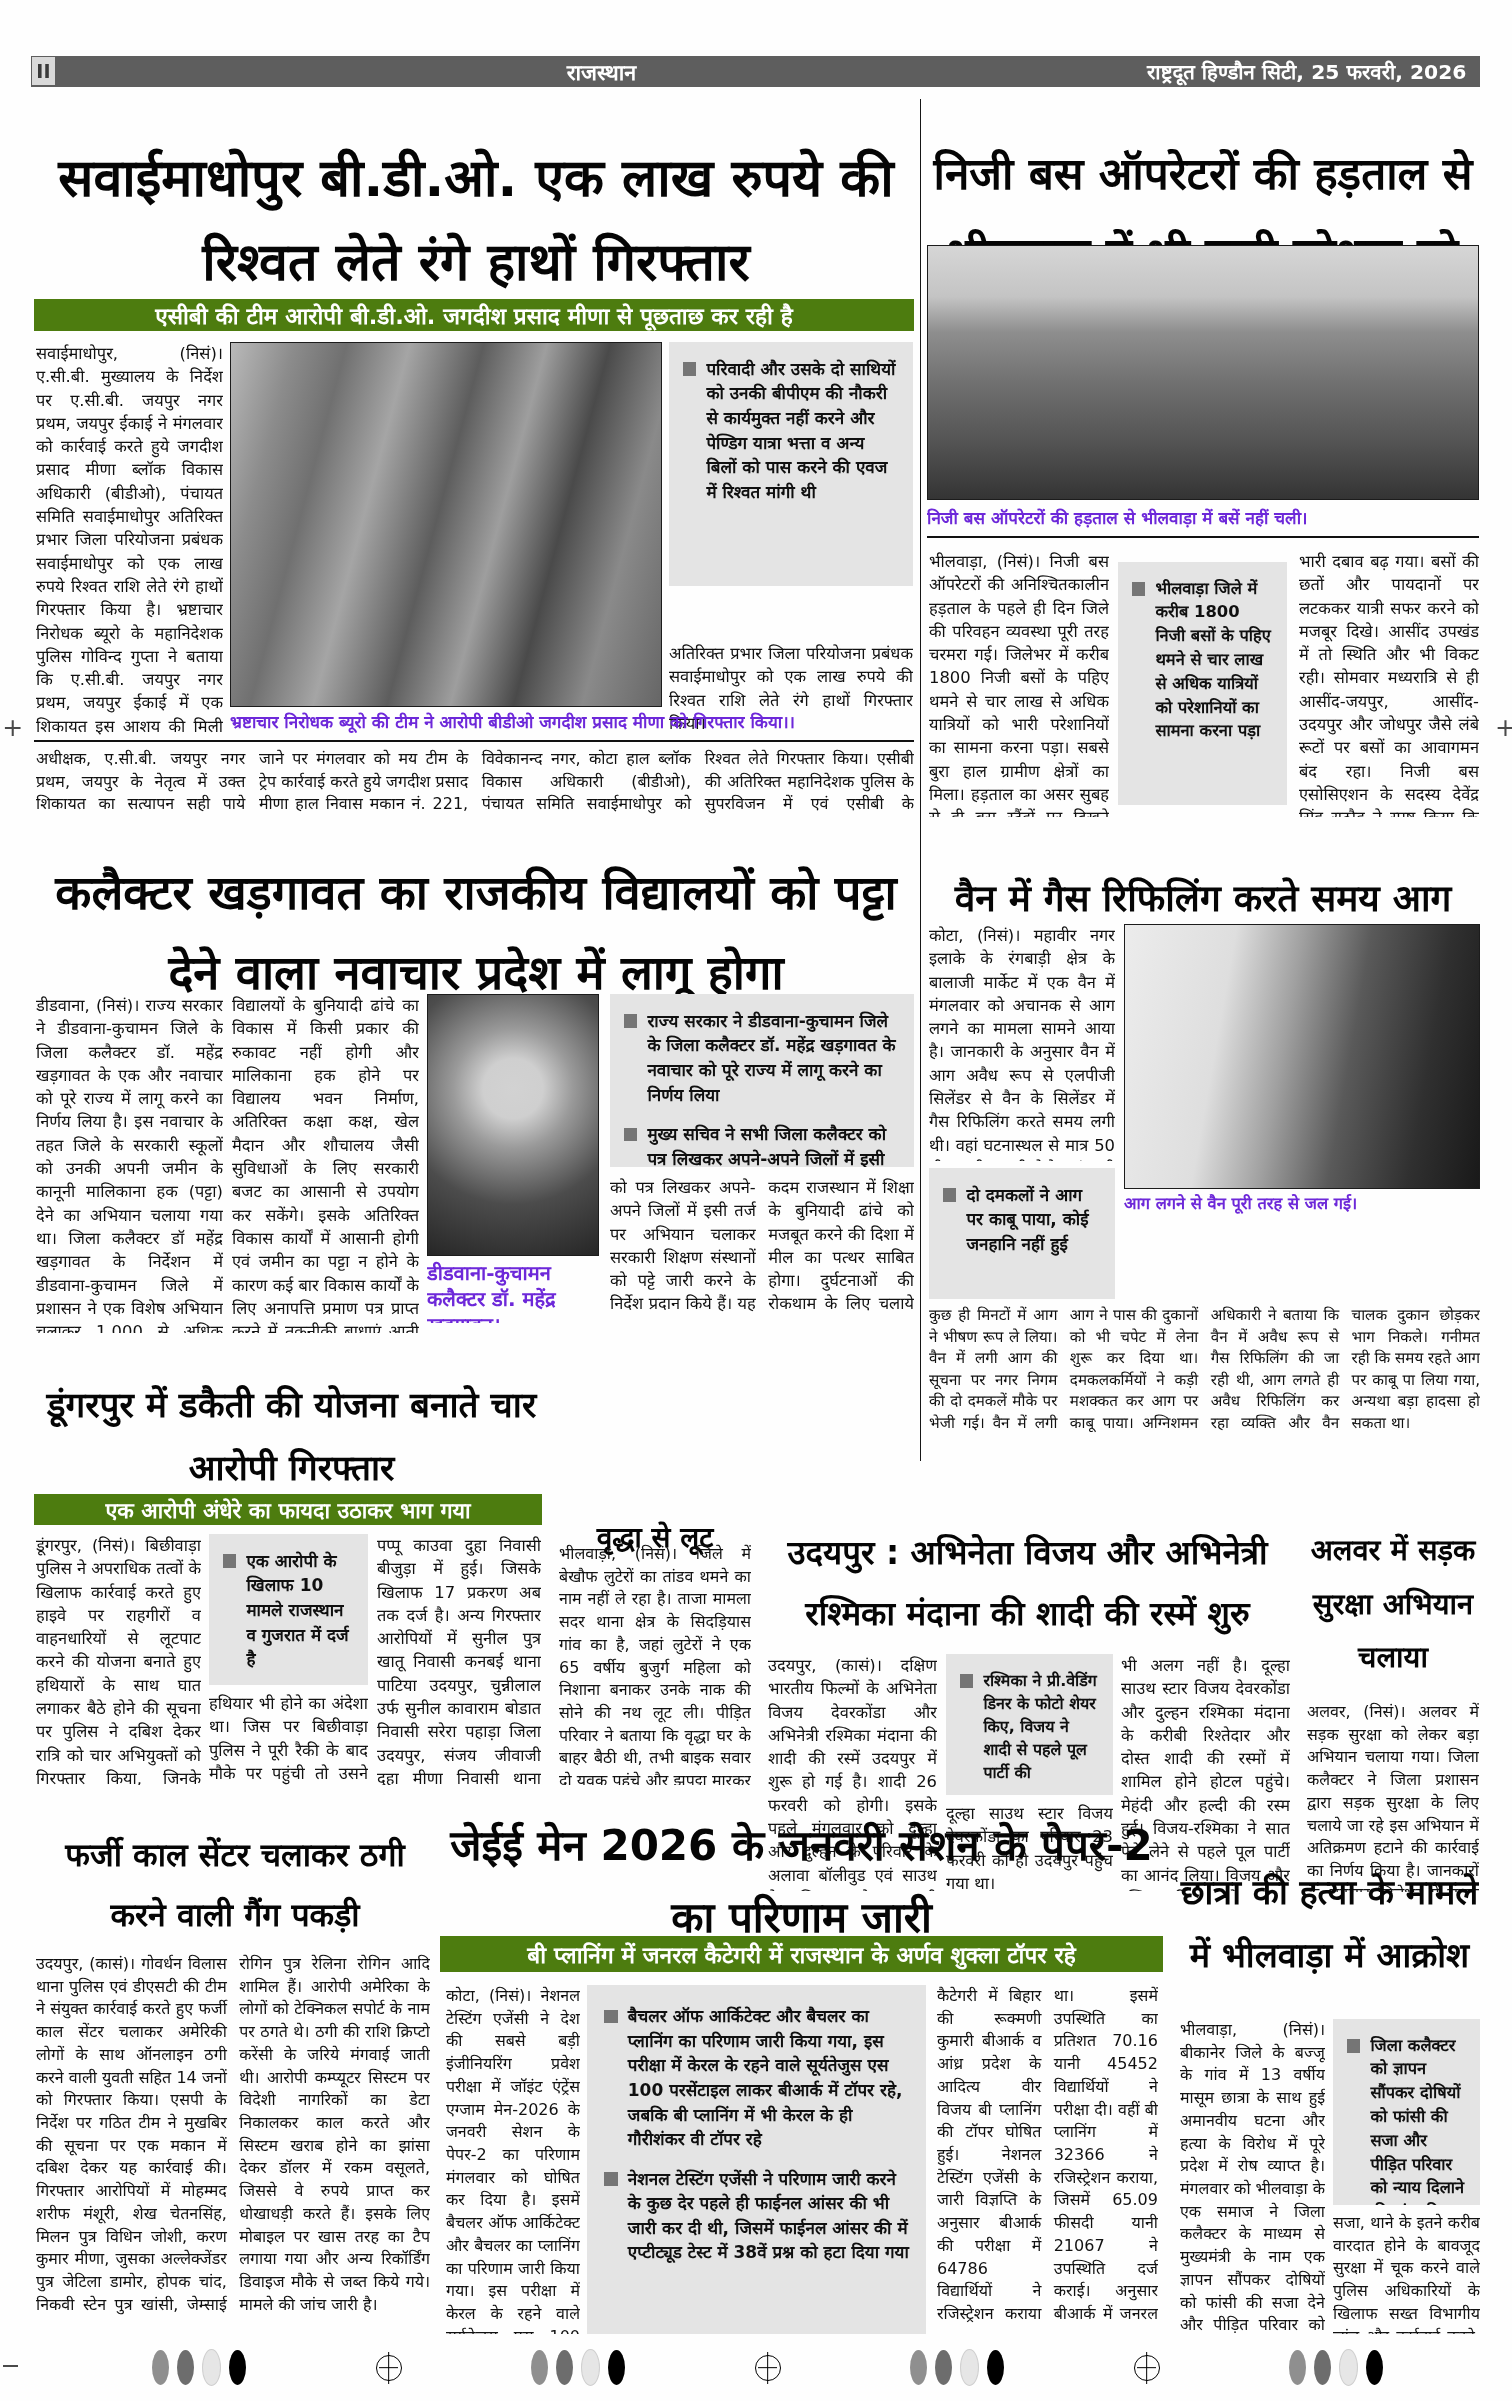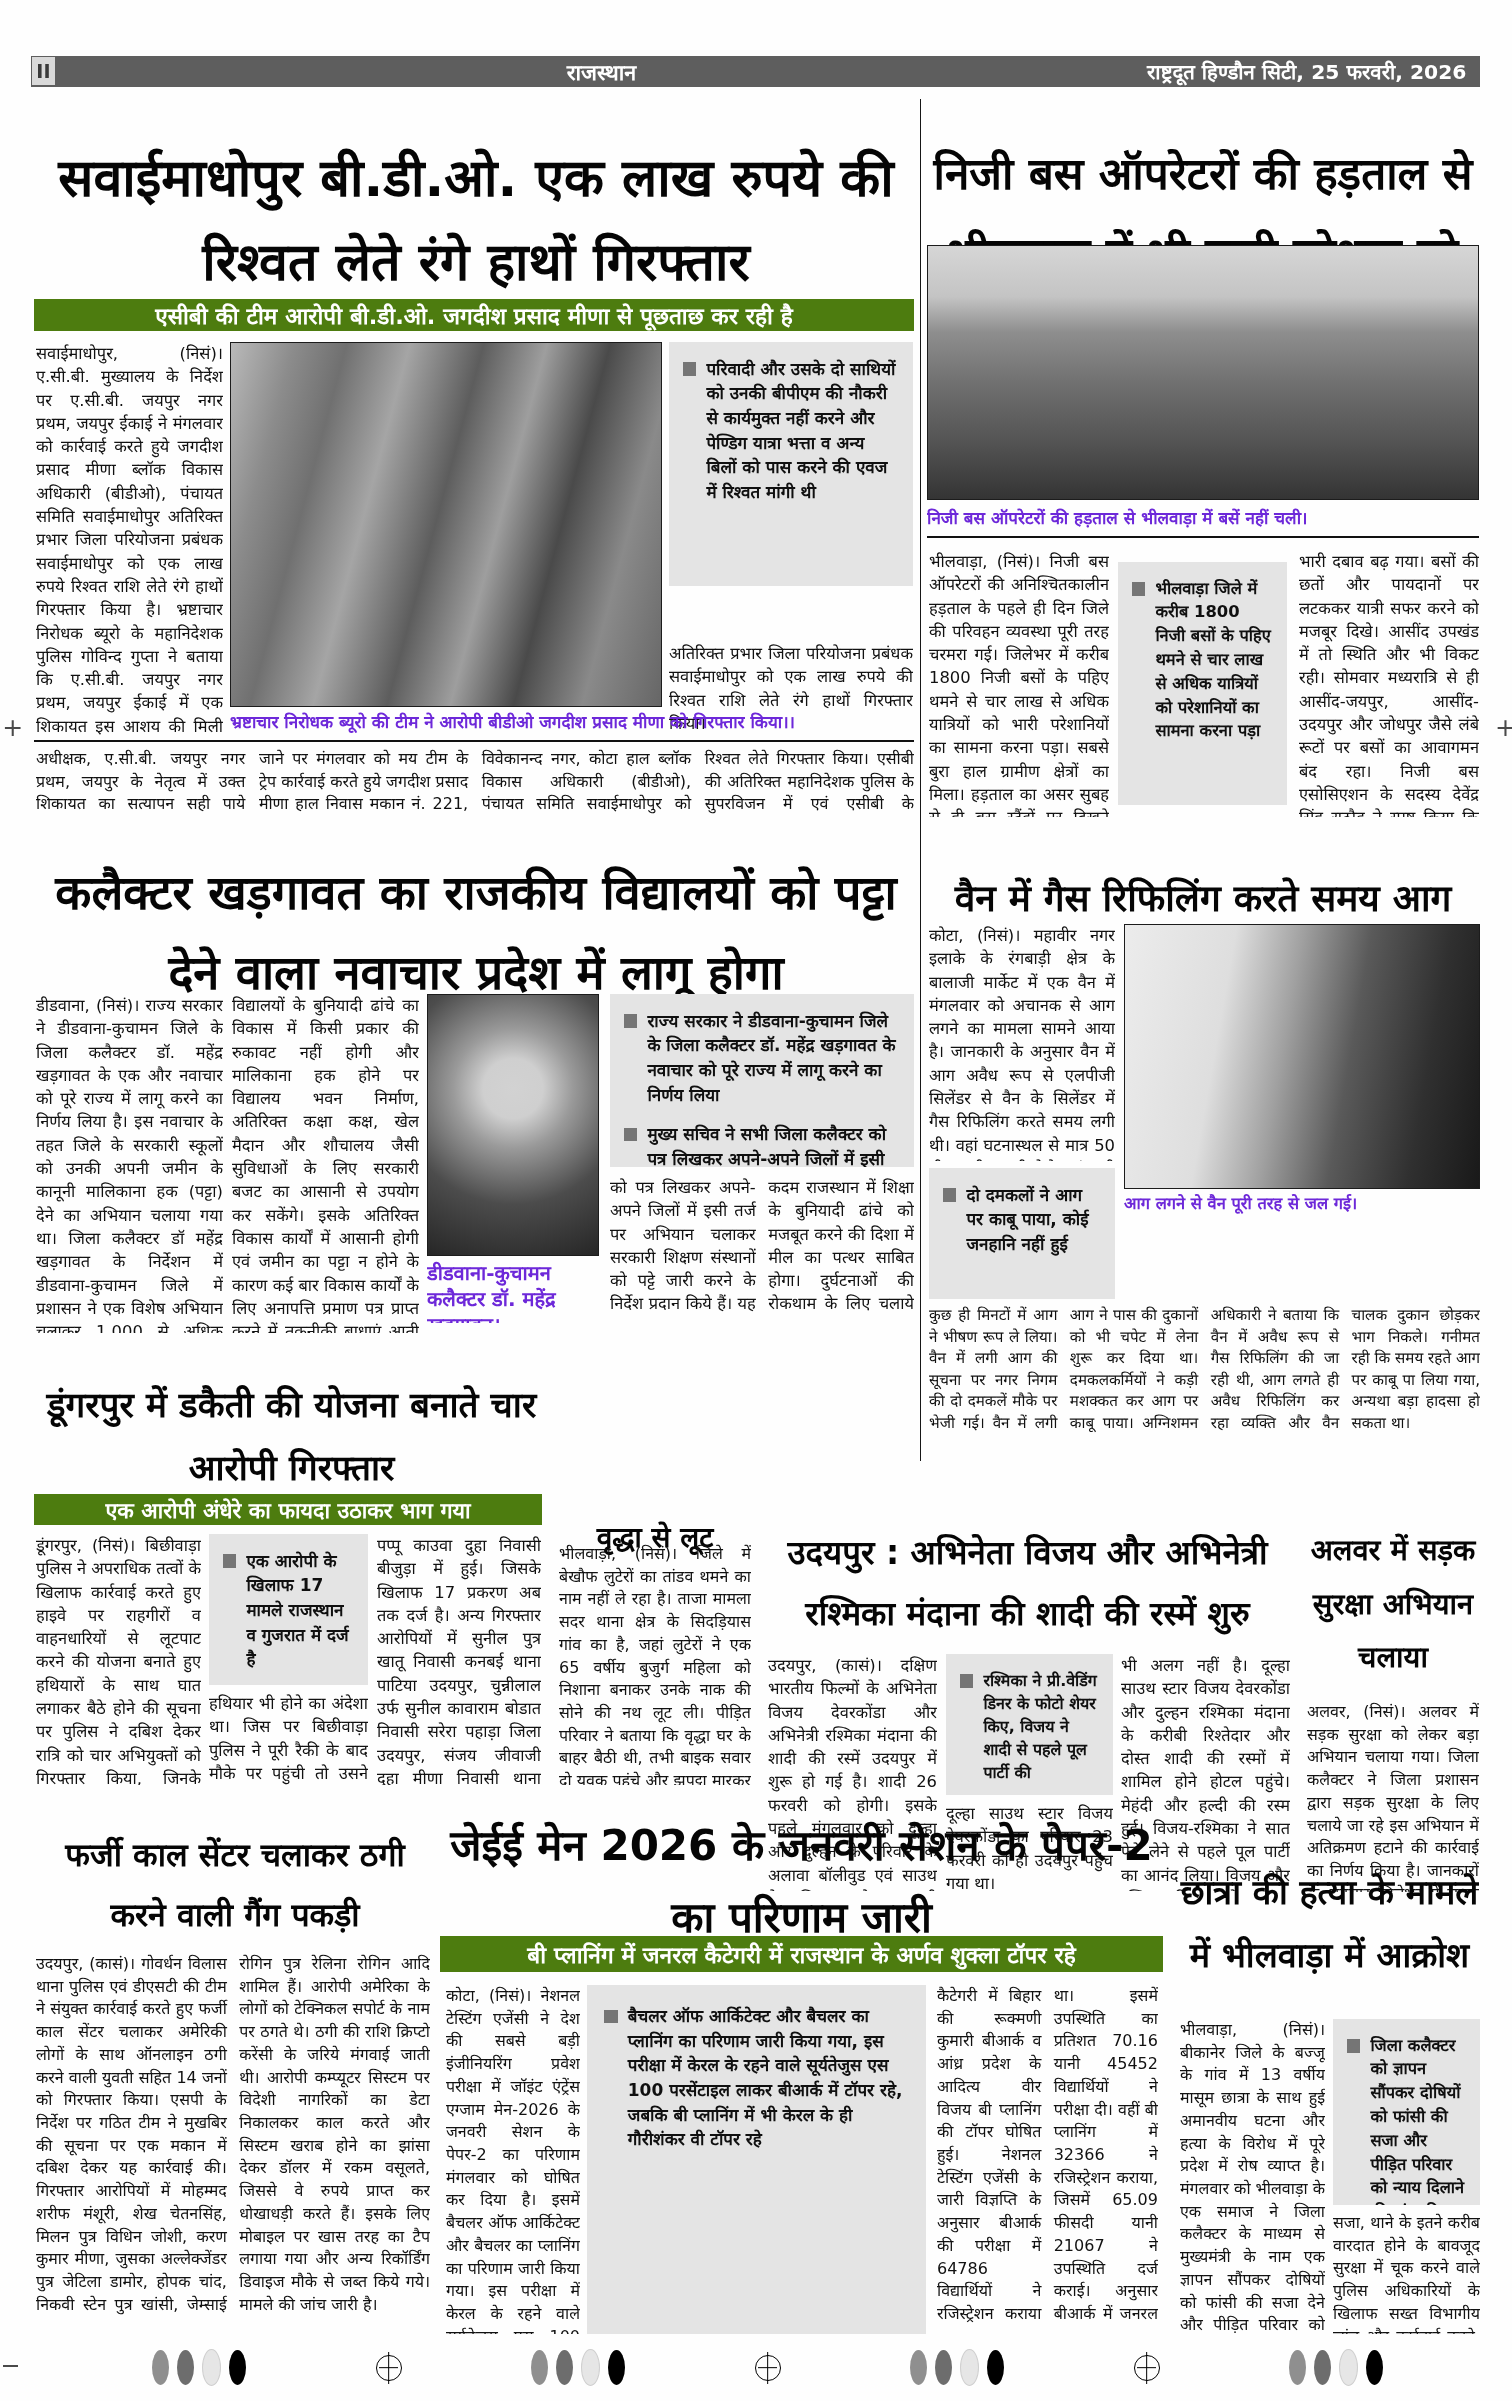--- a/index.html
+++ b/index.html
@@ -210,21 +210,21 @@
     <div class="abs body van-body2">कुछ ही मिनटों में आग ने भीषण रूप ले लिया। वैन में लगी आग की सूचना पर नगर निगम की दो दमकलें मौके पर भेजी गई। वैन में लगी आग ने पास की दुकानों को भी चपेट में लेना शुरू कर दिया था। दमकलकर्मियों ने कड़ी मशक्कत कर आग पर काबू पाया। अग्निशमन अधिकारी ने बताया कि वैन में अवैध रूप से गैस रिफिलिंग की जा रही थी, आग लगते ही अवैध रिफिलिंग कर रहा व्यक्ति और वैन चालक दुकान छोड़कर भाग निकले। गनीमत रही कि समय रहते आग पर काबू पा लिया गया, अन्यथा बड़ा हादसा हो सकता था।</div>
   </section>
 
   <section>
     <h1 class="abs hl dac-hl">डूंगरपुर में डकैती की योजना बनाते चार आरोपी गिरफ्तार</h1>
     <div class="abs subbar dac-sub">एक आरोपी अंधेरे का फायदा उठाकर भाग गया</div>
     <div class="abs body dac-col1">डूंगरपुर, (निसं)। बिछीवाड़ा पुलिस ने अपराधिक तत्वों के खिलाफ कार्रवाई करते हुए हाइवे पर राहगीरों व वाहनधारियों से लूटपाट करने की योजना बनाते हुए हथियारों के साथ घात लगाकर बैठे होने की सूचना पर पुलिस ने दबिश देकर रात्रि को चार अभियुक्तों को गिरफ्तार किया, जिनके खिलाफ कई मामले दर्ज है और उसमें से एक आरोपी के खिलाफ तो 17 मामले राजस्थान व गुजरात में दर्ज है। बिछीवाड़ा थाना प्रभारी कैलाश सोनी ने बताया कि बिछीवाड़ा-खेरवाडा मार्ग पर बारौठी व आमझरा के बीच एक होटल के सामने ब्रिज के पास डकैती की योजना बनाते हुए आरोपियों के होने की सूचना मिली, जिनके पास</div>
     <aside class="abs graybox dac-box">
       <div class="gb-item">
         <span class="sq"></span>
-        <p>एक आरोपी के खिलाफ 17 मामले राजस्थान व गुजरात में दर्ज है</p>
+        <p>एक आरोपी के खिलाफ 10 मामले राजस्थान व गुजरात में दर्ज है</p>
       </div>
     </aside>
     <div class="abs body dac-col2">हथियार भी होने का अंदेशा था। जिस पर बिछीवाड़ा पुलिस ने पूरी रैकी के बाद मौके पर पहुंची तो उसने देखा कि युवक जिनके पास हथियार व दो बाइक थी वारदात की फिराक में थे। पुलिस ने घेरा डालकर अपनी कार्यवाही को अंजाम दिया।</div>
     <div class="abs body dac-col3">पप्पू काउवा दुहा निवासी बीजुड़ा में हुई। जिसके खिलाफ 17 प्रकरण अब तक दर्ज है। अन्य गिरफ्तार आरोपियों में सुनील पुत्र खातू निवासी कनबई थाना पाटिया उदयपुर, चुन्नीलाल उर्फ सुनील कावाराम बोडात निवासी सरेरा पहाड़ा जिला उदयपुर, संजय जीवाजी दुहा मीणा निवासी थाना बिछीवाड़ा, रमेश पुत्र शांति निवासी बीजुड़ा थाना बिछीवाड़ा गिरफ्तार किया, जिनके पास से पाउडर के पैकेट भी मिले है तथा पावरबाइक बरामद की। इधर पुलिस अधीक्षक ने बिछीवाड़ा पुलिस की इस सफलता पर पुरस्कार देने की घोषणा की।</div>
   </section>
 
   <section>
     <h2 class="abs hl loot-hl">वृद्धा से लूट</h2>
     <div class="abs body loot-body">भीलवाड़ा, (निसं)। जिले में बेखौफ लुटेरों का तांडव थमने का नाम नहीं ले रहा है। ताजा मामला सदर थाना क्षेत्र के सिदड़ियास गांव का है, जहां लुटेरों ने एक 65 वर्षीय बुजुर्ग महिला को निशाना बनाकर उनके नाक की सोने की नथ लूट ली। पीड़ित परिवार ने बताया कि वृद्धा घर के बाहर बैठी थी, तभी बाइक सवार दो युवक पहुंचे और झपट्टा मारकर नथ लूटकर फरार हो गये। पड़ी। जब तक परिजन बाहर आने की कोशिश करते, लुटेरे अंधेरे का फायदा उठाकर मौके से फरार हो चुके थे। पुलिस ने मामला दर्ज कर तलाश शुरू कर दी है।</div>
   </section>
@@ -253,20 +253,24 @@
   </section>
 
   <section>
     <h1 class="abs hl jee-hl">जेईई मेन 2026 के जनवरी सेशन के पेपर-2 का परिणाम जारी</h1>
     <div class="abs subbar jee-sub">बी प्लानिंग में जनरल कैटेगरी में राजस्थान के अर्णव शुक्ला टॉपर रहे</div>
     <div class="abs body jee-col1">कोटा, (निसं)। नेशनल टेस्टिंग एजेंसी ने देश की सबसे बड़ी इंजीनियरिंग प्रवेश परीक्षा में जॉइंट एंट्रेंस एग्जाम मेन-2026 के जनवरी सेशन के पेपर-2 का परिणाम मंगलवार को घोषित कर दिया है। इसमें बैचलर ऑफ आर्किटेक्ट और बैचलर का प्लानिंग का परिणाम जारी किया गया। इस परीक्षा में केरल के रहने वाले सूर्यतेजुस एस 100 परसेंटाइल लाकर बीआर्क में टॉपर रहे, जबकि बी प्लानिंग में भी केरल के ही गौरीशंकर वी टॉपर रहे।</div>
     <aside class="abs graybox jee-box">
       <div class="gb-item">
         <span class="sq"></span>
         <p>बैचलर ऑफ आर्किटेक्ट और बैचलर का प्लानिंग का परिणाम जारी किया गया, इस परीक्षा में केरल के रहने वाले सूर्यतेजुस एस 100 परसेंटाइल लाकर बीआर्क में टॉपर रहे, जबकि बी प्लानिंग में भी केरल के ही गौरीशंकर वी टॉपर रहे</p>
+      </div>
+      <div class="gb-item">
+        <span class="sq"></span>
+        <p>नेशनल टेस्टिंग एजेंसी ने परिणाम जारी करने के कुछ देर पहले ही फाईनल आंसर की भी जारी कर दी थी, जिसमें फाईनल आंसर की में एप्टीट्यूड टेस्ट में 38वें प्रश्न को हटा दिया गया</p>
       </div>
     </aside>
     <div class="abs body jee-col3">कैटेगरी में बिहार की रूक्मणी कुमारी बीआर्क व आंध्र प्रदेश के आदित्य वीर विजय बी प्लानिंग की टॉपर घोषित हुई। नेशनल टेस्टिंग एजेंसी के जारी विज्ञप्ति के अनुसार बीआर्क की परीक्षा में 64786 विद्यार्थियों ने रजिस्ट्रेशन कराया था। इसमें उपस्थिति का प्रतिशत 70.16 यानी 45452 विद्यार्थियों ने परीक्षा दी। वहीं बी प्लानिंग में 32366 ने रजिस्ट्रेशन कराया, जिसमें 65.09 फीसदी यानी 21067 ने उपस्थिति दर्ज कराई। अनुसार बीआर्क में जनरल कैटेगरी में, तरह से बी प्लानिंग में जनरल कैटेगरी में इसी तरह से फिजिकली हैंडिकैप्ड को सही माना गया।</div>
   </section>
 
   <section>
     <h1 class="abs hl chh-hl">छात्रा की हत्या के मामले में भीलवाड़ा में आक्रोश</h1>
     <div class="abs body chh-col1">भीलवाड़ा, (निसं)। बीकानेर जिले के बज्जू के गांव में 13 वर्षीय मासूम छात्रा के साथ हुई अमानवीय घटना और हत्या के विरोध में पूरे प्रदेश में रोष व्याप्त है। मंगलवार को भीलवाड़ा के एक समाज ने जिला कलैक्टर के माध्यम से मुख्यमंत्री के नाम एक ज्ञापन सौंपकर दोषियों को फांसी की सजा देने और पीड़ित परिवार को न्याय दिलाने की मांग की। ज्ञापन में उल्लेख किया गया है कि कक्षा 8वीं की छात्रा परीक्षा देने के लिए घर से निकली थी, लेकिन वह वापस नहीं लौटी। बाद में उसका अर्धनग्न शव थाने से मात्र 500 मीटर की दूरी पर मिला। इतनी नजदीक हुई इस जघन्य घटना से गंभीरता से विचार नहीं किया तो आंदोलन होगा।</div>
     <aside class="abs graybox chh-box">
       <div class="gb-item">

